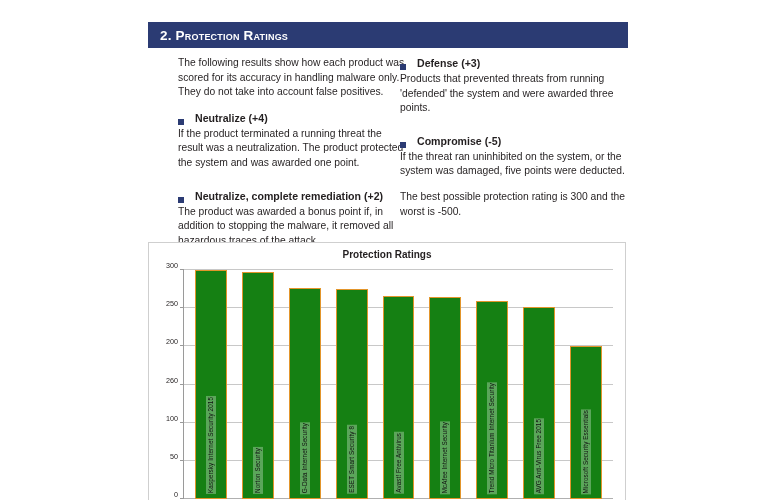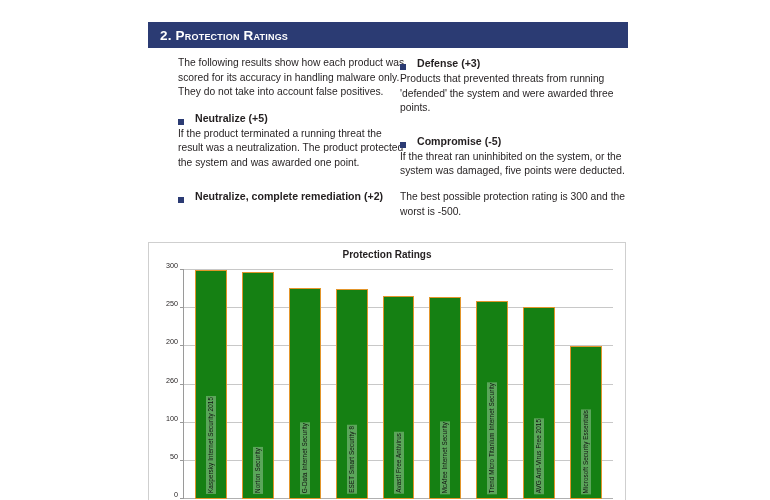--- a/index.html
+++ b/index.html
@@ -198,30 +198,31 @@
     <span class="section-bar-title">2. Protection Ratings</span>
   </div>
 
   <div class="cols">
 
     <div class="col col-left">
       <p class="body">The following results show how each product was scored for its accuracy in handling malware only. They do not take into account false positives.</p>
 
       <div class="bullet-head">
         <span class="bullet-sq"></span>
-        <span class="bullet-label">Neutralize (+5)</span>
+        <span class="bullet-label">Neutralize (+4)</span>
       </div>
       <p class="body">If the product terminated a running threat the result was a neutralization. The product protected the system and was awarded one point.</p>
 
       <div class="gap-sm"></div>
 
       <div class="bullet-head">
         <span class="bullet-sq"></span>
         <span class="bullet-label">Neutralize, complete remediation (+2)</span>
       </div>
+      <p class="body">The product was awarded a bonus point if, in addition to stopping the malware, it removed all hazardous traces of the attack.</p>
     </div>
 
     <div class="col col-right">
       <div class="bullet-head">
         <span class="bullet-sq"></span>
         <span class="bullet-label">Defense (+3)</span>
       </div>
       <p class="body">Products that prevented threats from running 'defended' the system and were awarded three points.</p>
 
       <div class="gap-sm"></div>

